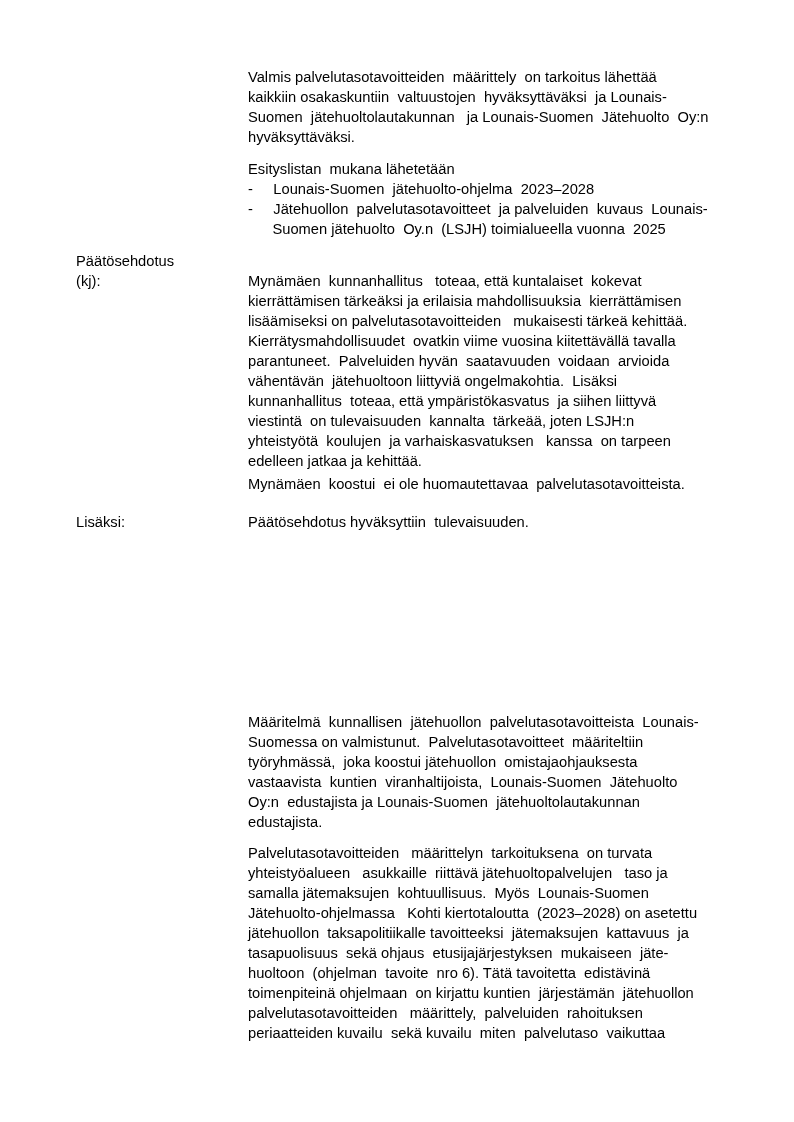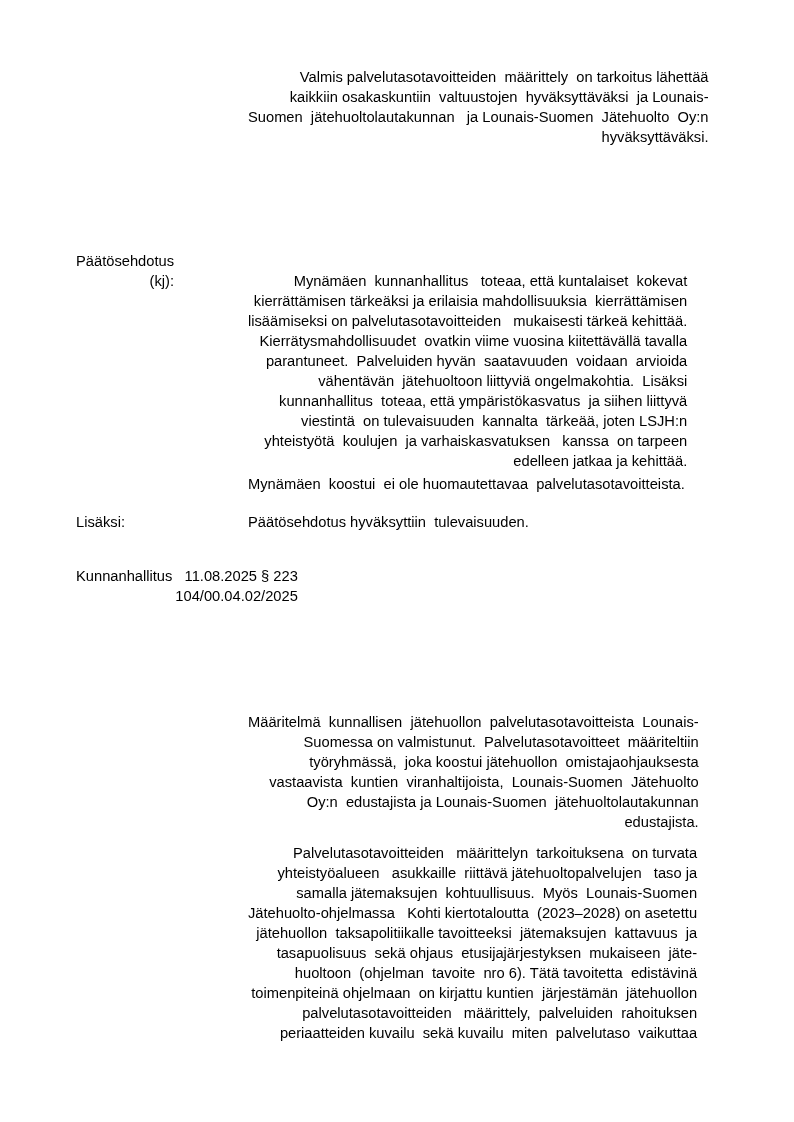--- a/index.html
+++ b/index.html
@@ -9,21 +9,20 @@
   }
   .page {
     position: relative;
     width: 794px;
     height: 1122px;
     background: #ffffff;
     color: #000000;
     font-family: "Liberation Sans", sans-serif;
     font-size: 14.7px;
     overflow: hidden;
-    text-align: right;
   }
   .block {
     position: absolute;
     white-space: pre;       
     line-height: 20px;
     letter-spacing: 0;
   }
   .label-col { left: 76px; }
   .body-col  { left: 248px; }
   .lh19 { line-height: 20px; }
@@ -31,20 +30,24 @@
 </head>
 <body>
 
 <div class="page">
 
   <div class="block body-col" style="top:67px">Valmis palvelutasotavoitteiden  määrittely  on tarkoitus lähettää
 kaikkiin osakaskuntiin  valtuustojen  hyväksyttäväksi  ja Lounais-
 Suomen  jätehuoltolautakunnan   ja Lounais-Suomen  Jätehuolto  Oy:n
 hyväksyttäväksi.</div>
 
+  <div class="block body-col" style="top:159px">Esityslistan  mukana lähetetään
+-     Lounais-Suomen  jätehuolto-ohjelma  2023–2028
+-     Jätehuollon  palvelutasotavoitteet  ja palveluiden  kuvaus  Lounais-
+      Suomen jätehuolto  Oy.n  (LSJH) toimialueella vuonna  2025</div>
 
   <div class="block label-col" style="top:251px">Päätösehdotus
 (kj):</div>
 
   <div class="block body-col" style="top:271px">Mynämäen  kunnanhallitus   toteaa, että kuntalaiset  kokevat
 kierrättämisen tärkeäksi ja erilaisia mahdollisuuksia  kierrättämisen
 lisäämiseksi on palvelutasotavoitteiden   mukaisesti tärkeä kehittää.
 Kierrätysmahdollisuudet  ovatkin viime vuosina kiitettävällä tavalla
 parantuneet.  Palveluiden hyvän  saatavuuden  voidaan  arvioida
 vähentävän  jätehuoltoon liittyviä ongelmakohtia.  Lisäksi
@@ -52,22 +55,20 @@
 viestintä  on tulevaisuuden  kannalta  tärkeää, joten LSJH:n
 yhteistyötä  koulujen  ja varhaiskasvatuksen   kanssa  on tarpeen
 edelleen jatkaa ja kehittää.</div>
 
   <div class="block body-col" style="top:474px">Mynämäen  koostui  ei ole huomautettavaa  palvelutasotavoitteista.</div>
 
   <div class="block label-col" style="top:512px">Lisäksi:</div>
 
   <div class="block body-col" style="top:512px">Päätösehdotus hyväksyttiin  tulevaisuuden.</div>
 
-  <div class="block label-col" style="top:566px">Kunnanhallitus   11.08.2025 § 223
-104/00.04.02/2025</div>
 
 
   <div class="block body-col" style="top:712px">Määritelmä  kunnallisen  jätehuollon  palvelutasotavoitteista  Lounais-
 Suomessa on valmistunut.  Palvelutasotavoitteet  määriteltiin
 työryhmässä,  joka koostui jätehuollon  omistajaohjauksesta
 vastaavista  kuntien  viranhaltijoista,  Lounais-Suomen  Jätehuolto
 Oy:n  edustajista ja Lounais-Suomen  jätehuoltolautakunnan
 edustajista.</div>
 
   <div class="block body-col lh19" style="top:843px">Palvelutasotavoitteiden   määrittelyn  tarkoituksena  on turvata

